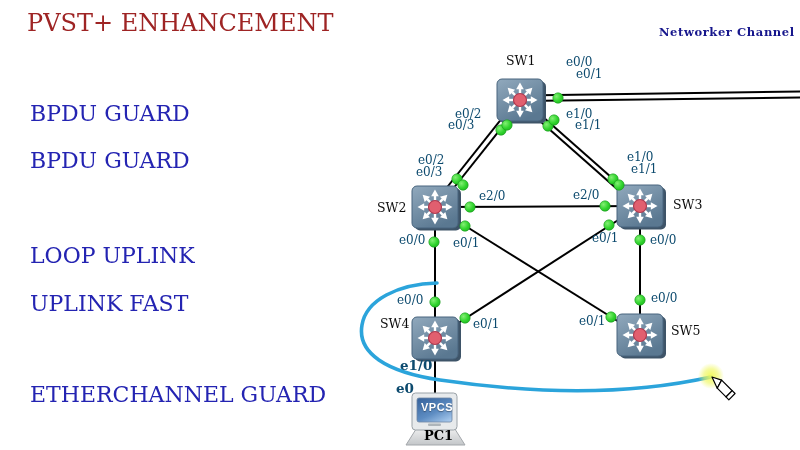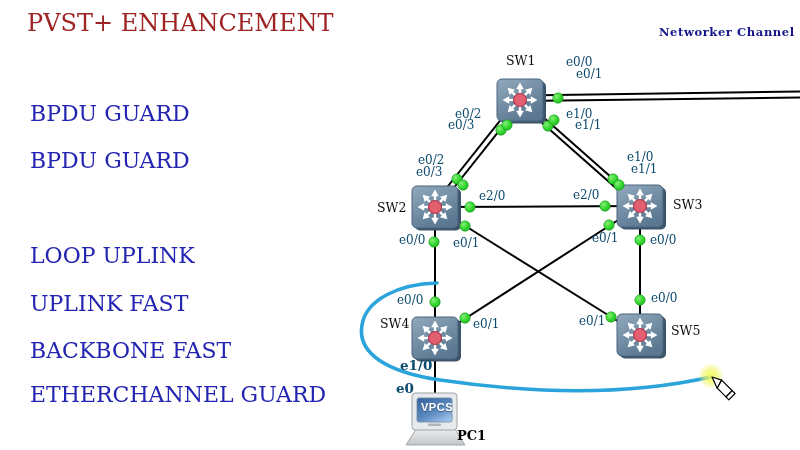--- a/index.html
+++ b/index.html
@@ -9,34 +9,33 @@
   .topic{position:absolute;left:30px;font-size:22px;color:#2424b2;white-space:nowrap;z-index:3;}
   .watermark{position:absolute;left:659px;top:25px;font-size:11.5px;font-weight:bold;color:#16168c;
              letter-spacing:.6px;white-space:nowrap;z-index:3;}
   svg.net{position:absolute;left:0;top:0;z-index:1;}
   .lbl{position:absolute;font-size:12px;color:#0c4a6e;white-space:nowrap;z-index:2;line-height:1;}
   .lbl.b{font-weight:bold;font-size:13.5px;}
   .swname{position:absolute;font-size:12.5px;color:#0b0b0b;white-space:nowrap;z-index:2;line-height:1;}
   .vpcs{position:absolute;left:416px;top:402px;width:37px;text-align:right;font-size:11px;font-weight:bold;
         color:#ffffff;font-family:"Liberation Sans",sans-serif;letter-spacing:.5px;z-index:2;line-height:1;
         text-shadow:0 1px 1px rgba(0,0,0,.35);}
-  .pcname{position:absolute;left:424px;top:429px;font-size:13px;font-weight:bold;color:#000;z-index:2;line-height:1;margin-left:33px;}
+  .pcname{position:absolute;left:424px;top:429px;font-size:13px;font-weight:bold;color:#000;z-index:2;line-height:1;}
 </style>
 </head>
 <body>
 
 <div class="stage">
 
   <div class="title">PVST+ ENHANCEMENT</div>
 
   <div class="topic" style="top:101px">BPDU GUARD</div>
   <div class="topic" style="top:148px">BPDU GUARD</div>
   <div class="topic" style="top:243px">LOOP UPLINK</div>
   <div class="topic" style="top:291px">UPLINK FAST</div>
-  <div class="topic" style="top:338px">BACKBONE FAST</div>
   <div class="topic" style="top:382px">ETHERCHANNEL GUARD</div>
 
   <div class="watermark">Networker Channel</div>
 
   <svg class="net" width="800" height="450" viewBox="0 0 800 450">
     <defs>
       <linearGradient id="swg" x1="0" y1="0" x2="0.55" y2="1">
         <stop offset="0" stop-color="#91a9bd"></stop>
         <stop offset="1" stop-color="#5a7891"></stop>
       </linearGradient>

